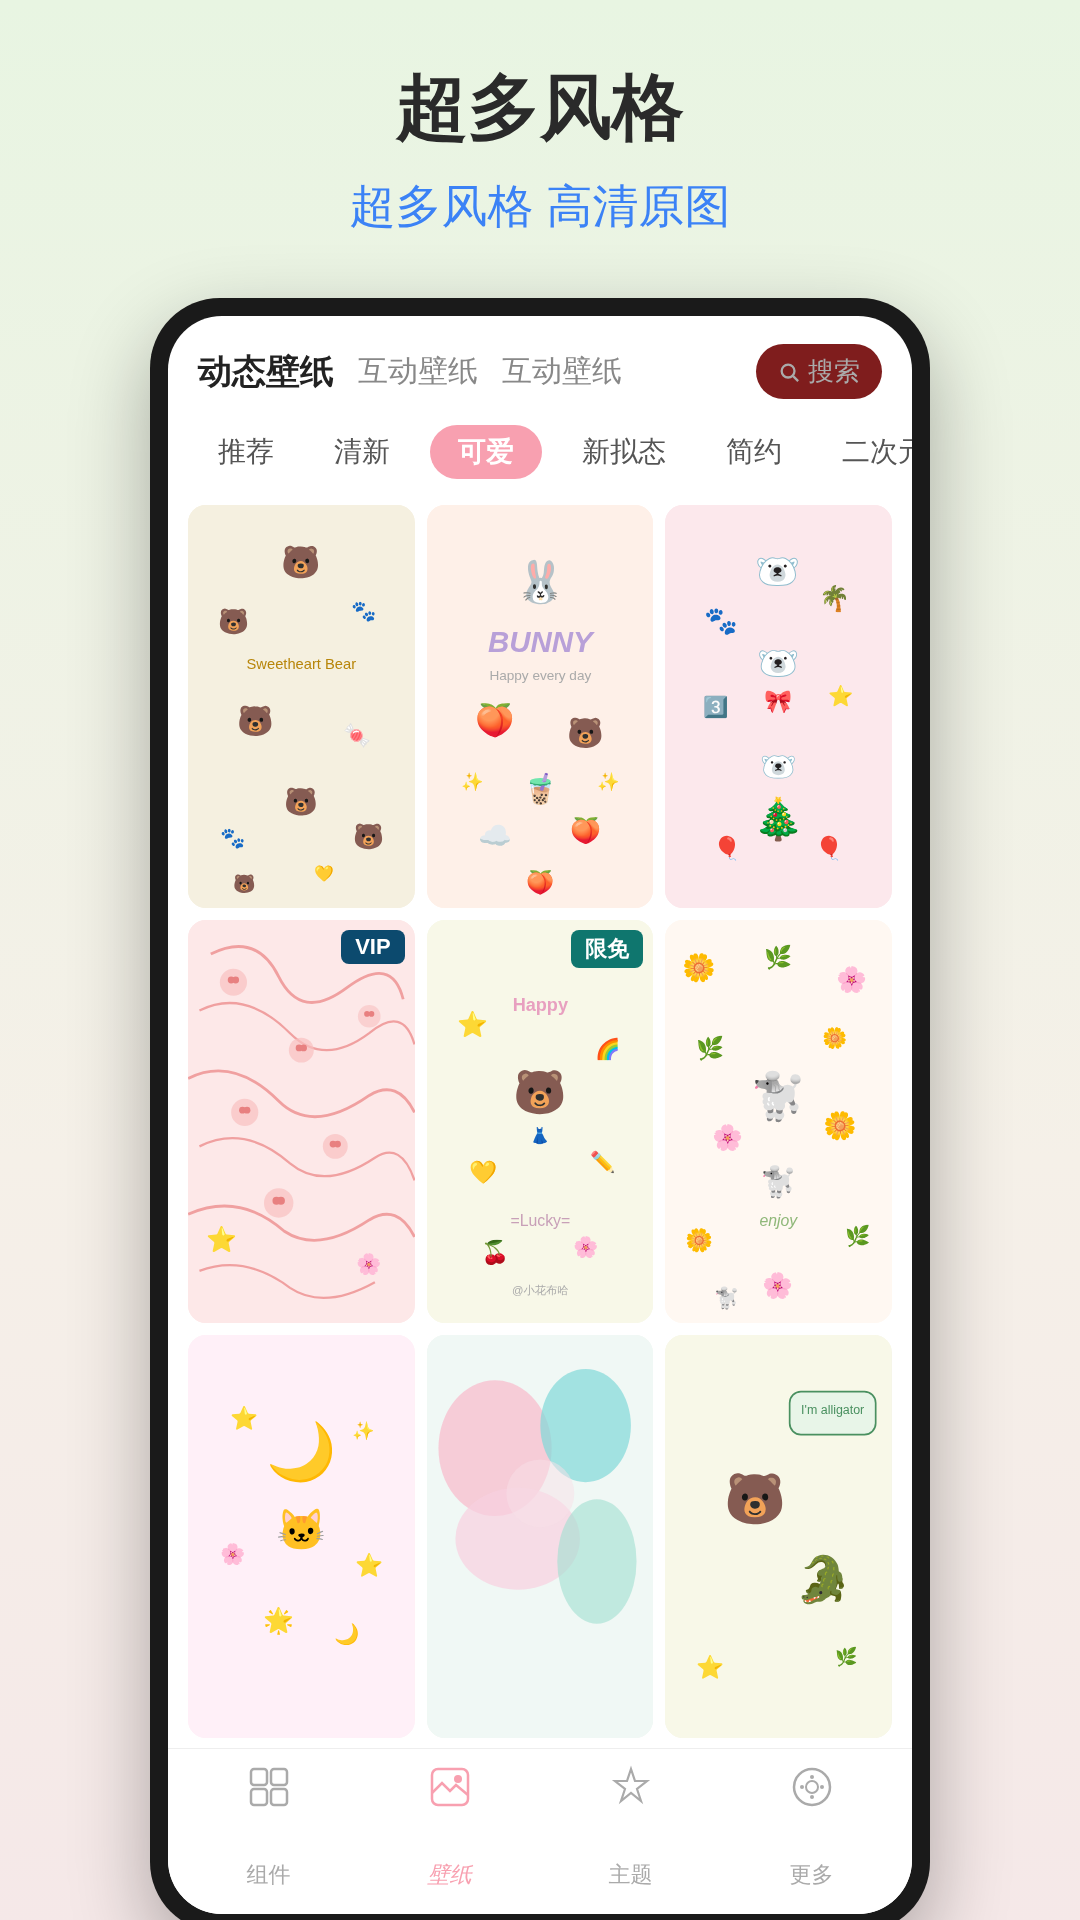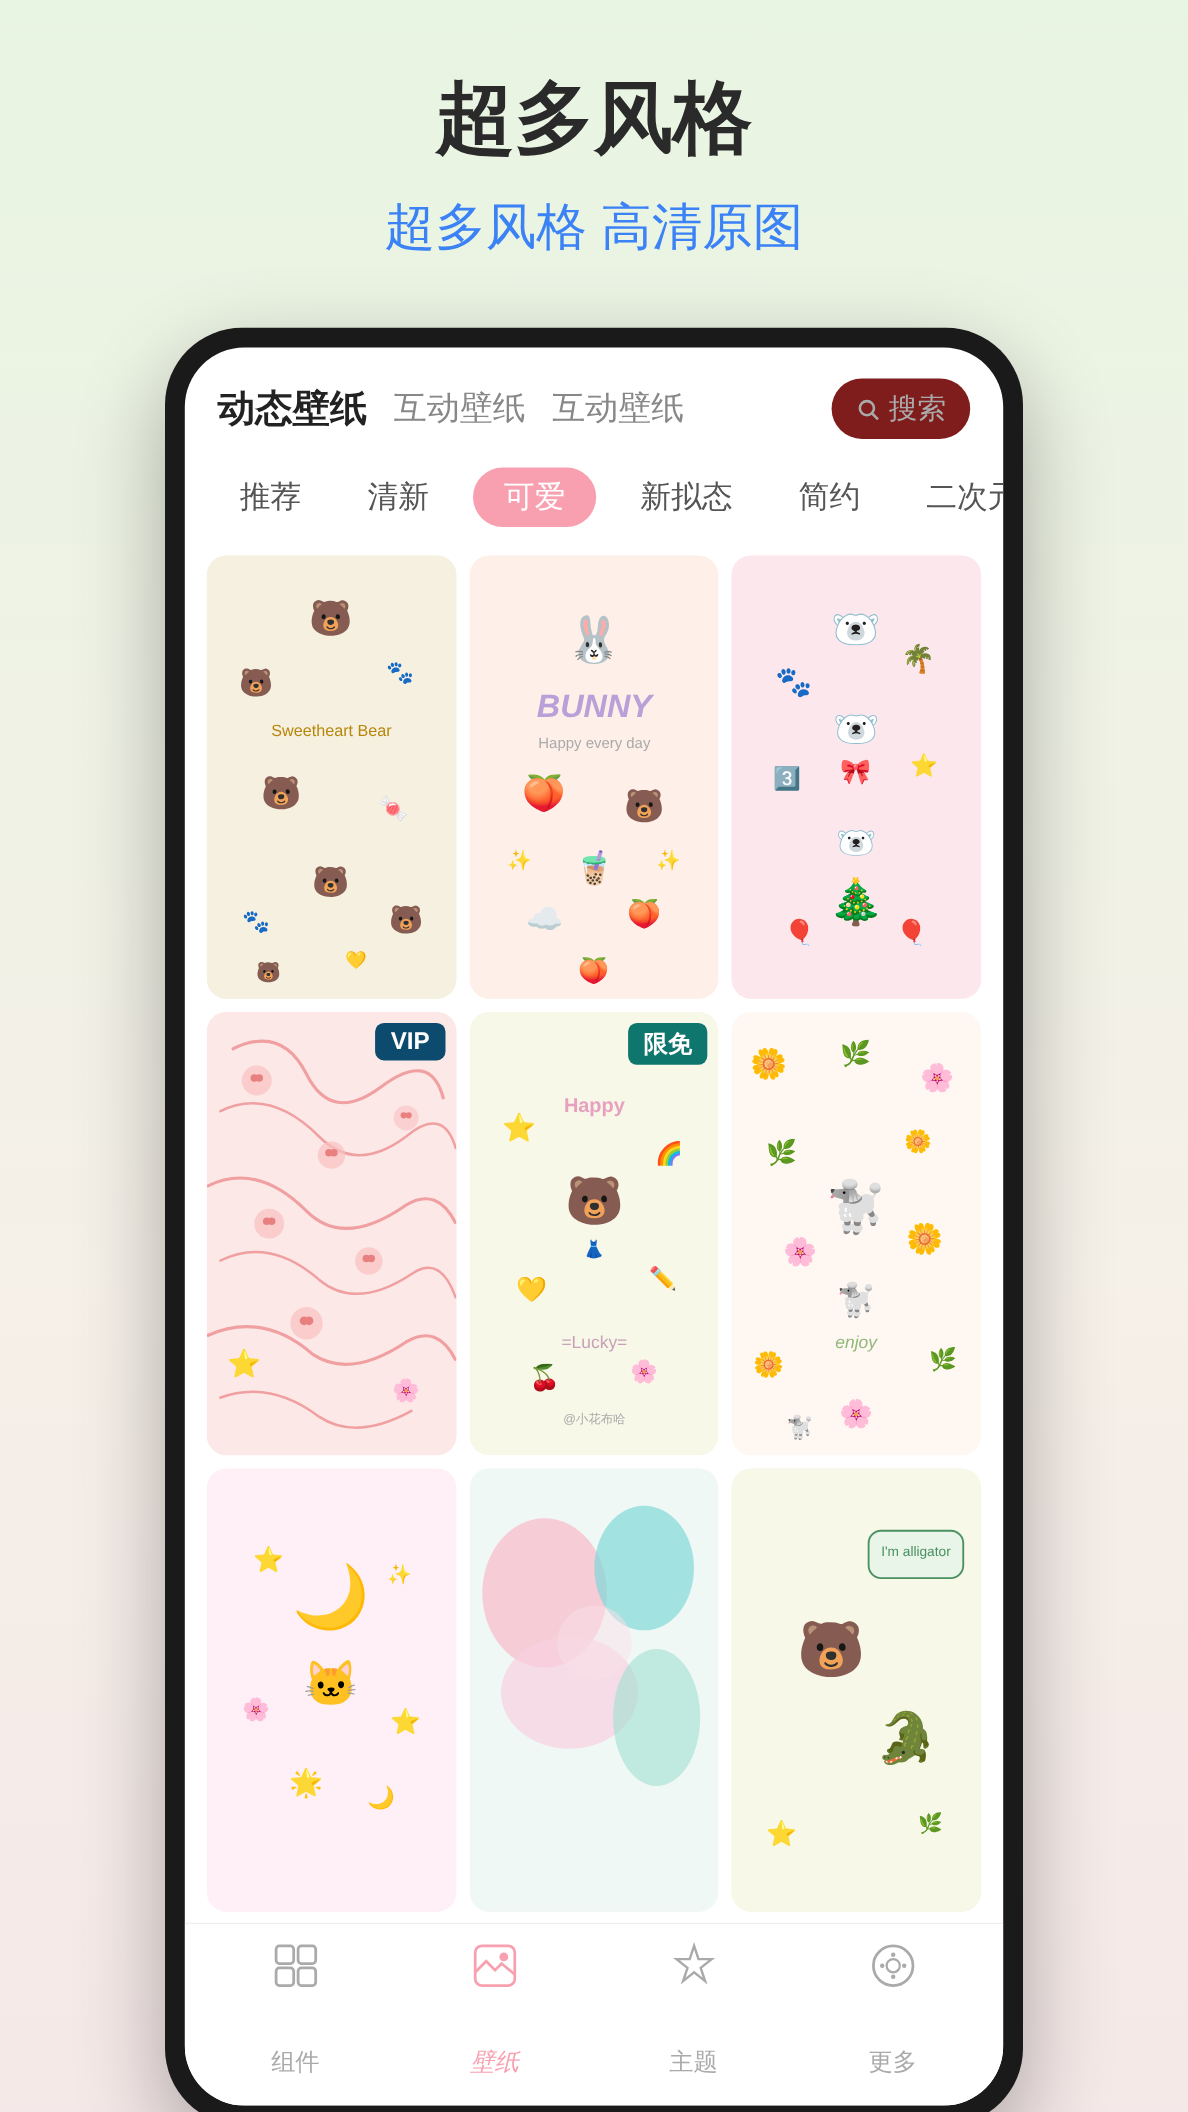--- a/index.html
+++ b/index.html
@@ -103,21 +103,21 @@
       padding: 8px 20px;
       cursor: pointer;
       white-space: nowrap;
     }
 
     .cat-item.active {
       background: #f8a0b0;
       color: #fff;
       border-radius: 30px;
       padding: 8px 28px;
-      font-weight: 400;
+      font-weight: 700;
     }
 
     
     .grid-area {
       flex: 1;
       padding: 10px 20px;
       display: grid;
       grid-template-columns: repeat(3, 1fr);
       gap: 12px;
       overflow: hidden;

